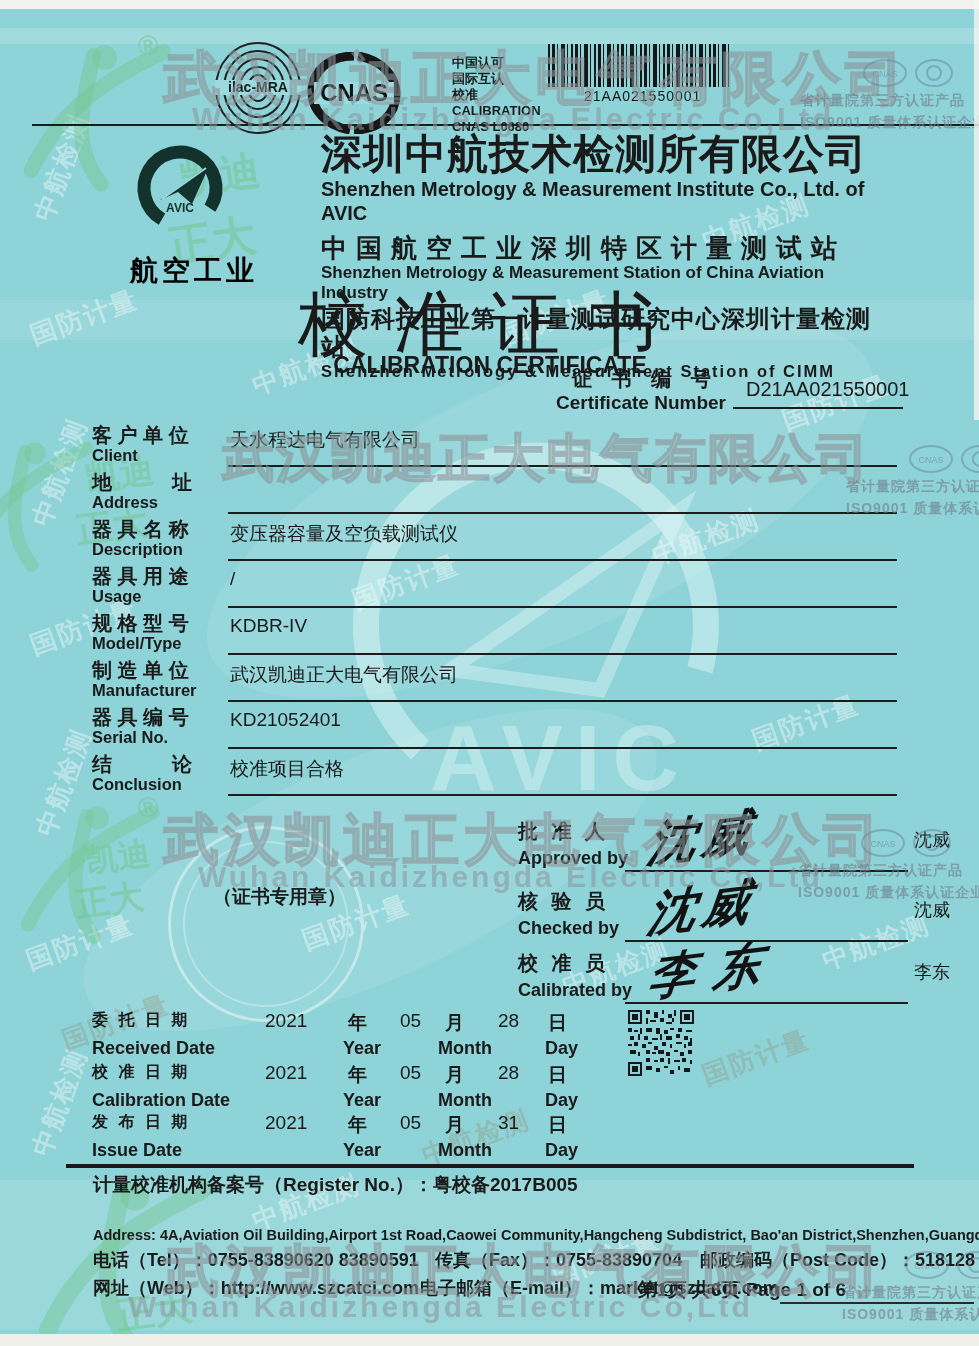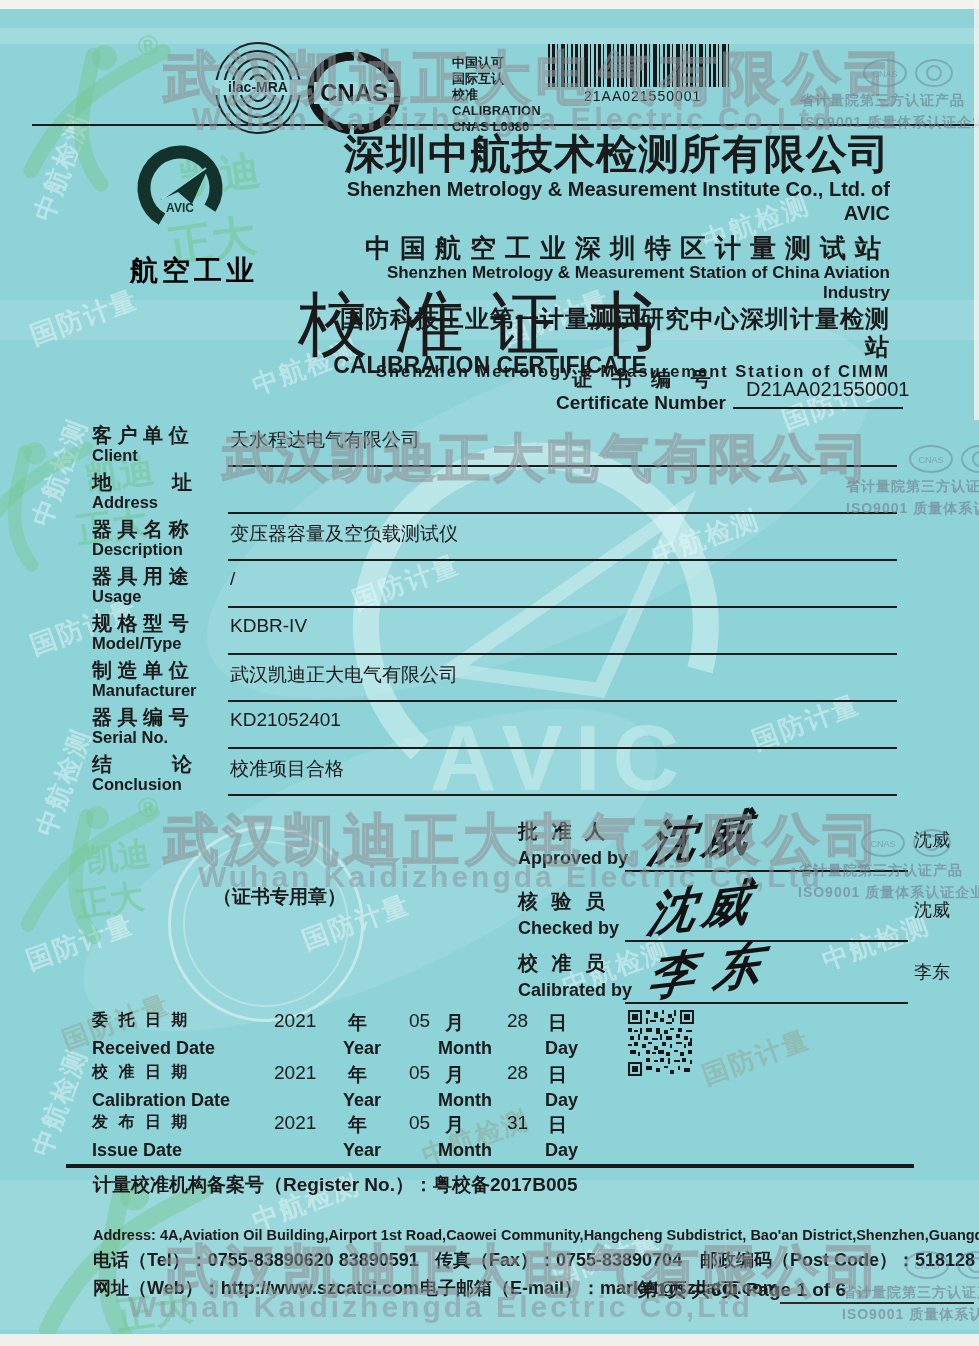--- a/index.html
+++ b/index.html
@@ -39,21 +39,21 @@
   .content{z-index:3;}
 
   
   .accred-lines{left:452px;top:55px;font-size:13px;font-weight:bold;line-height:16px;z-index:3;}
   .barcode{left:548px;top:44px;width:182px;height:43px;z-index:3;
     background-image:repeating-linear-gradient(90deg,#161616 0 2px,transparent 2px 4px,#161616 4px 7px,transparent 7px 9px,#161616 9px 10px,transparent 10px 13px,#161616 13px 17px,transparent 17px 19px,#161616 19px 20px,transparent 20px 23px);}
   .barcode-num{left:584px;top:88px;font-size:14px;letter-spacing:1px;z-index:3;color:#161616;}
   .toprule{left:32px;top:124px;width:947px;height:2px;background:#1c1c1c;z-index:3;}
 
   
-  .inst{left:330px;top:131px;width:560px;text-align:right;z-index:3;}
+  .inst{left:321px;top:131px;width:560px;text-align:left;z-index:3;}
   .inst .cn1{font-size:41px;font-weight:bold;letter-spacing:1px;line-height:46px;}
   .inst .en1{font-size:20px;font-weight:bold;line-height:24px;}
   .inst .cn2{font-size:26px;font-weight:bold;letter-spacing:9px;line-height:30px;margin-top:8px;}
   .inst .en2{font-size:17px;font-weight:bold;line-height:20px;}
   .inst .cn3{font-size:24px;font-weight:bold;letter-spacing:1px;line-height:28px;margin-top:2px;}
   .inst .en3{font-size:16.5px;font-weight:bold;letter-spacing:2px;line-height:20px;}
   .avic-caption{left:130px;top:252px;font-size:28px;font-weight:bold;letter-spacing:4px;color:#000000;z-index:3;}
 
   
   .title-cn{left:255px;top:278px;width:470px;text-align:center;font-size:70px;font-weight:normal;letter-spacing:26px;z-index:3;}
@@ -82,21 +82,21 @@
   .srow .sline{position:absolute;left:107px;top:52px;width:283px;height:2px;background:#1c1c1c;}
   .srow .sig{position:absolute;left:130px;top:-12px;font-size:48px;font-weight:bold;font-style:italic;
              font-family:"DejaVu Serif","Liberation Serif",serif;color:#121212;
              transform:rotate(-7deg) skewX(-14deg);letter-spacing:6px;}
   .srow .pname{position:absolute;left:396px;top:10px;font-size:18px;white-space:nowrap;}
 
   
   .drow,.drow-en{left:92px;width:600px;z-index:3;white-space:nowrap;}
   .dlabel-cn{position:absolute;left:0;font-size:16px;font-weight:bold;letter-spacing:3px;}
   .dlabel-en{position:absolute;left:0;font-size:18px;font-weight:bold;}
-  .dval{position:absolute;font-size:19px;margin-left:9px;}
+  .dval{position:absolute;font-size:19px;}
   .dunit{position:absolute;font-size:19px;font-weight:bold;}
   .dunit-en{position:absolute;font-size:18px;font-weight:bold;}
   .qr{left:628px;top:1010px;z-index:3;}
 
   
   .footrule{left:66px;top:1164px;width:848px;height:4px;background:#181818;z-index:3;}
   .f1{left:93px;top:1172px;font-size:19px;font-weight:bold;z-index:3;white-space:nowrap;}
   .f2{left:93px;top:1199px;font-size:19px;font-weight:bold;z-index:3;white-space:nowrap;}
   .f3{left:93px;top:1227px;font-size:14.5px;font-weight:600;z-index:3;white-space:nowrap;}
   .frow4 span{position:absolute;top:0;font-size:18px;font-weight:bold;white-space:nowrap;}

